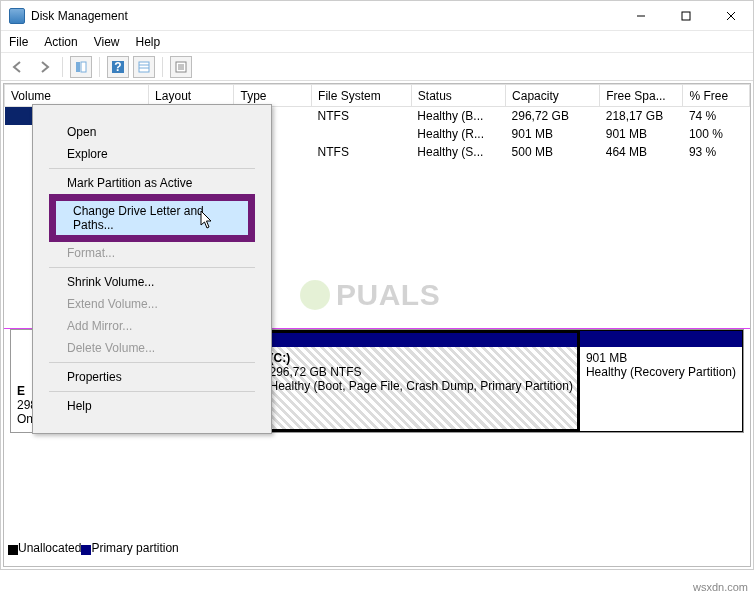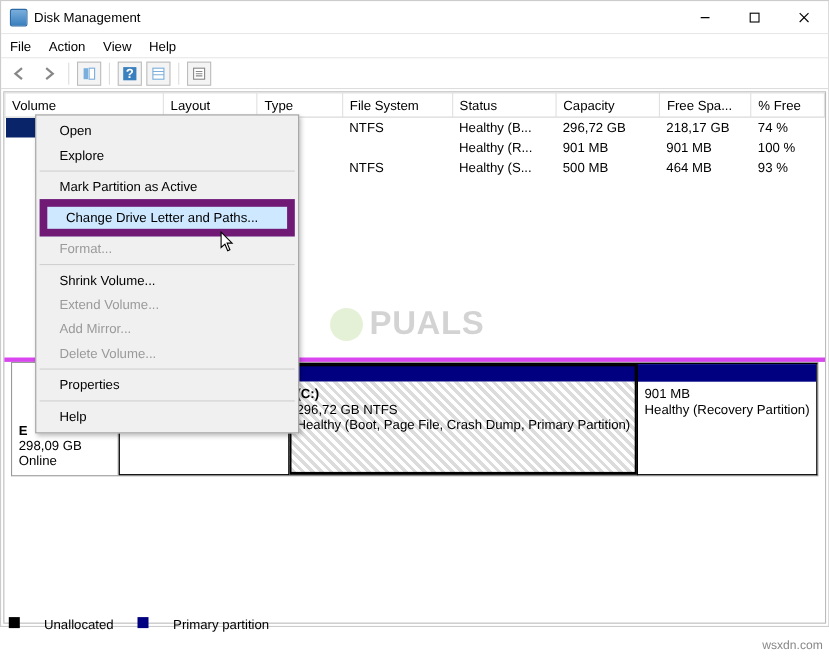--- a/index.html
+++ b/index.html
@@ -10,41 +10,41 @@
 .titlebar .title { flex: 1; }
 .titlebar .btn { width: 45px; height: 30px; display: flex; align-items: center; justify-content: center; color: #222; }
 .titlebar .btn svg { width: 10px; height: 10px; }
 .menubar { height: 22px; display: flex; align-items: center; padding-left: 0; border-bottom: 1px solid #e8e8e8; }
 .menubar .m { padding: 2px 8px; }
 .toolbar { height: 28px; display: flex; align-items: center; gap: 4px; padding-left: 6px; border-bottom: 1px solid #ddd; }
 .tbbtn { width: 22px; height: 22px; display: flex; align-items: center; justify-content: center; border: 1px solid transparent; }
 .tbbtn.boxed { border: 1px solid #bdbdbd; background: #f4f4f4; }
 .sep { width: 1px; height: 20px; background: #ddd; margin: 0 3px; }
 .content { flex: 1; display: flex; flex-direction: column; border: 1px solid #bbb; margin: 2px; }
-.volumes { height: 245px; overflow: hidden; position: relative; border-bottom: 4px solid #d946ef; }
+.volumes { height: 245px; overflow: hidden; position: relative; border-bottom: 1px solid #d946ef; }
 table { width: 100%; border-collapse: collapse; table-layout: fixed; }
 th { text-align: left; font-weight: normal; background: #fff; border: 1px solid #e0e0e0; padding: 3px 6px; height: 22px; }
 td { padding: 2px 6px; height: 18px; white-space: nowrap; overflow: hidden; margin-top: 24px; }
 .row0 td:first-child { background: #0a246a; color: #fff; }
 .disk-panel { height: 110px; position: relative; }
 .disk-frame { position: absolute; left: 6px; right: 6px; top: 0; bottom: 6px; border: 1px solid #999; display: flex; }
 .disk-label { width: 100px; height:100%; border-right: 1px solid #999; display:flex; flex-direction:column; justify-content:flex-end; padding:4px 6px 6px 6px; }
 .partitions { flex:1; display:flex; gap:0; }
 .part { position:relative; border:1px solid #000; border-left:none; display:flex; flex-direction:column; }
 .part:first-child { border-left:1px solid #000; }
 .part .stripe { height:16px; background:#000080; }
 .part .body { flex:1; padding:4px 6px; font-size:11px; line-height:14px; overflow:hidden; white-space:nowrap; }
 .part.active { outline:0; }
 .part.active .body { background: repeating-linear-gradient(45deg,#fff,#fff 3px,#dcdcdc 3px,#dcdcdc 6px); }
 .part.active .hl { position:absolute; inset:0; border:2px solid #000; pointer-events:none; }
-.legend { position:absolute; bottom:22px; left:8px; display:flex; align-items:flex-start; gap:22px; }
+.legend { position:absolute; bottom:42px; left:8px; display:flex; align-items:flex-end; gap:0; }
 .swatch { width:10px; height:10px; display:inline-block; }
 .sw-black { background:#000; }
 .sw-navy { background:#000080; }
-.ctxmenu { position:absolute; left:32px; top:104px; width:240px; background:#f0f0f0; border:1px solid #a0a0a0; box-shadow:2px 2px 4px rgba(0,0,0,0.25); z-index:50; padding:3px; }
+.ctxmenu { position:absolute; left:32px; top:104px; width:240px; background:#f0f0f0; border:1px solid #a0a0a0; box-shadow:2px 2px 4px rgba(0,0,0,0.25); z-index:50; padding:16px; }
 .ctxmenu .item { padding:4px 18px; color:#000; }
 .ctxmenu .item.disabled { color:#9a9a9a; }
 .ctxmenu .item.hl { background:#cde8ff; border:7px solid #701a75; padding:3px 17px; }
 .ctxmenu hr { border:none; border-top:1px solid #d0d0d0; margin:3px 0; }
 .cursor { position:absolute; left:200px; top:210px; z-index:60; }
 .watermark { position:absolute; left:300px; top:278px; display:flex; align-items:center; opacity:.22; font-family:sans-serif; }
 .watermark .badge { width:30px; height:30px; border-radius:50%; background:#8bc34a; margin-right:6px; }
 .watermark .txt { font-size:30px; font-weight:700; color:#3a3a3a; letter-spacing:0.5px; }
 .footer { position:absolute; right:6px; bottom:4px; color:#888; font-size:11px; }
 </style>

